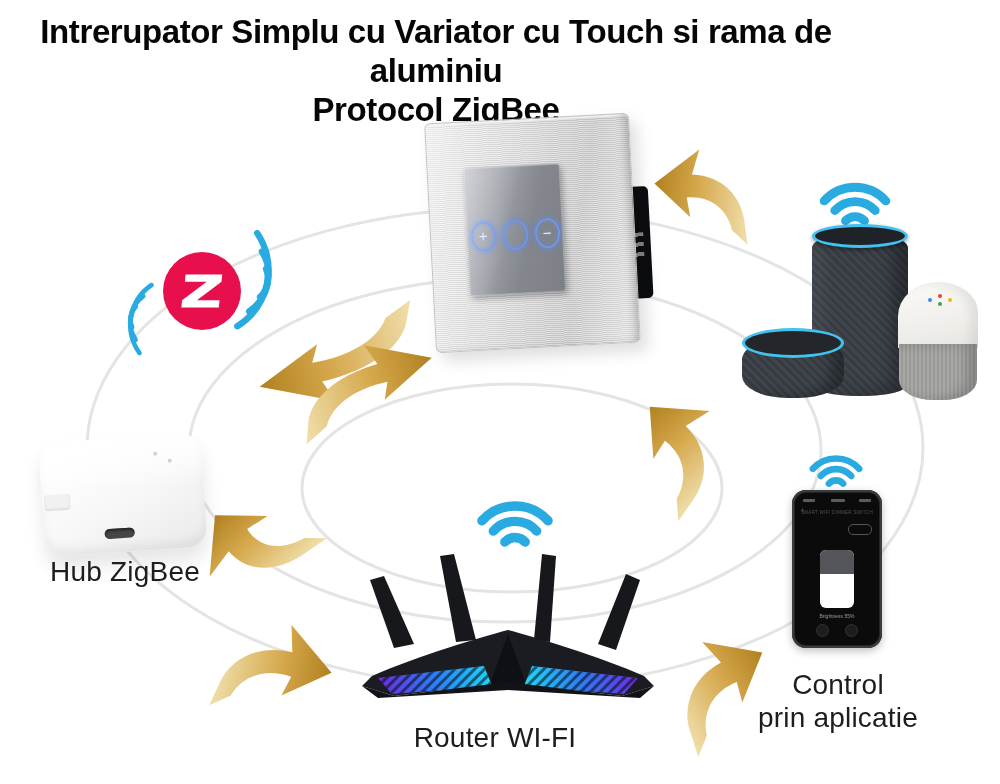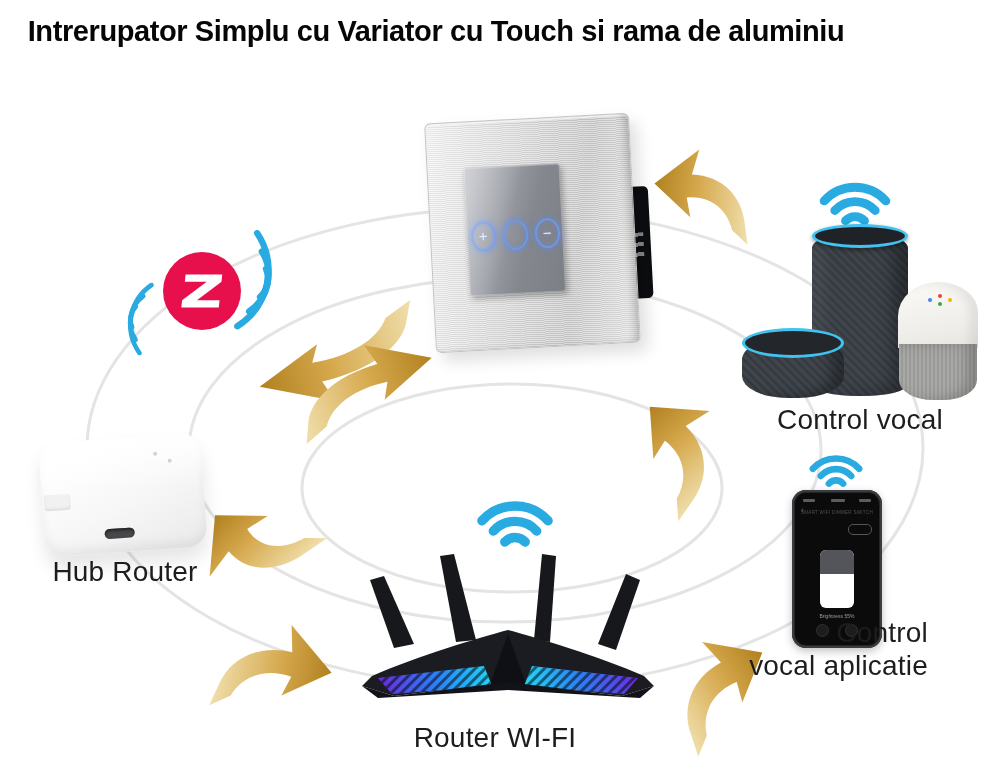--- a/index.html
+++ b/index.html
@@ -4,21 +4,21 @@
 <style>
   html,body{margin:0;padding:0;background:#fff;}
   .canvas{
     position:relative;width:1000px;height:784px;background:#ffffff;
     overflow:hidden;font-family:"Liberation Sans",sans-serif;
   }
   .abs{position:absolute;}
 
   
   .title{left:0;top:12px;width:872px;text-align:center;color:#060606;
-         font-weight:bold;font-size:29px;line-height:39px;letter-spacing:-0.4px;}
+         font-weight:bold;font-size:33px;line-height:39px;letter-spacing:-0.4px;}
 
   
   .orbits{left:0;top:0;}
 
   
   .arr{position:absolute;}
 
   
   .lbl{position:absolute;text-align:center;color:#1d1d1d;font-size:28px;
        font-weight:400;letter-spacing:0.2px;}
@@ -155,20 +155,21 @@
   </svg>
 
   <svg class="abs orbits" width="1000" height="784" viewBox="0 0 1000 784">
     <ellipse cx="505" cy="448" rx="418" ry="240" fill="none" stroke="#e4e4e4" stroke-width="3"></ellipse>
     <ellipse cx="505" cy="450" rx="316" ry="172" fill="none" stroke="#e4e4e4" stroke-width="3"></ellipse>
     <ellipse cx="512" cy="488" rx="210" ry="104" fill="none" stroke="#e4e4e4" stroke-width="3"></ellipse>
   </svg>
 
   <div class="abs title">
     <div>Intrerupator Simplu cu Variator cu Touch si rama de aluminiu</div>
+    <div>Protocol ZigBee</div>
   </div>
 
   <svg class="arr" style="left:648px;top:146px;width:112px;height:96px;transform:rotate(6deg);" viewBox="0 0 120 90" preserveAspectRatio="none">
       <use href="#arrow"></use>
     </svg>
 
   <svg class="arr" style="left:246px;top:318px;width:190px;height:84px;transform:rotate(-15deg) scaleY(-1);" viewBox="0 0 120 90" preserveAspectRatio="none">
       <use href="#arrow"></use>
     </svg>
 
@@ -218,40 +219,39 @@
     </div>
   </div>
 
   <div class="abs hub">
     <div class="hub-box"></div>
     <div class="hub-tab"></div>
     <div class="hub-dot" style="right:44px;top:16px;"></div>
     <div class="hub-dot" style="right:30px;top:24px;"></div>
     <div class="hub-usb"></div>
   </div>
-  <div class="lbl" style="left:20px;top:556px;width:210px;">Hub Router</div>
+  <div class="lbl" style="left:20px;top:556px;width:210px;">Hub ZigBee</div>
 
   <svg class="abs" style="left:812px;top:176px;width:86px;height:56px;" viewBox="0 0 100 70">
       <use href="#wifi"></use>
     </svg>
   <div class="abs speakers">
     <div class="echo"></div>
     <div class="echo-top"></div>
     <div class="gh">
       <div class="gh-top"></div>
       <div class="gh-led" style="left:30px;top:16px;background:#4285f4;"></div>
       <div class="gh-led" style="left:40px;top:12px;background:#ea4335;"></div>
       <div class="gh-led" style="left:50px;top:16px;background:#f4b400;"></div>
       <div class="gh-led" style="left:40px;top:20px;background:#34a853;"></div>
       <div class="gh-base"></div>
     </div>
     <div class="dot3"></div>
     <div class="dot3-top"></div>
   </div>
-  <div class="lbl" style="left:752px;top:404px;width:216px;">Control vocal</div>
 
   <svg class="abs" style="left:464px;top:494px;width:102px;height:60px;" viewBox="0 0 100 70">
       <use href="#wifi"></use>
     </svg>
   <svg class="abs router" width="300" height="172" viewBox="0 0 300 172">
     <polygon points="36,102 12,34 26,30 56,98" fill="#17181c"></polygon>
     <polygon points="98,96 82,10 96,8 118,94" fill="#17181c"></polygon>
     <polygon points="176,94 184,8 198,10 192,96" fill="#17181c"></polygon>
     <polygon points="240,98 268,28 282,34 258,104" fill="#17181c"></polygon>
     <path d="M150,84 C120,92 60,110 14,130 L4,140 L36,150 L150,136 L264,150 L296,140 L286,130 C240,110 180,92 150,84 Z" fill="#1b1c21"></path>
@@ -278,18 +278,18 @@
       <div class="p-slider">
         <div class="p-slider-top"></div>
       </div>
       <div class="p-cap">Brightness 55%</div>
       <div class="p-btns">
         <div class="p-btn"></div>
         <div class="p-btn"></div>
       </div>
     </div>
   </div>
-  <div class="lbl app-label" style="left:748px;top:616px;width:180px;text-align:right;">
+  <div class="lbl app-label" style="left:748px;top:668px;width:180px;">
     <div>Control</div>
-    <div>vocal aplicatie</div>
+    <div>prin aplicatie</div>
   </div>
 
 </div>
 
 </body></html>

